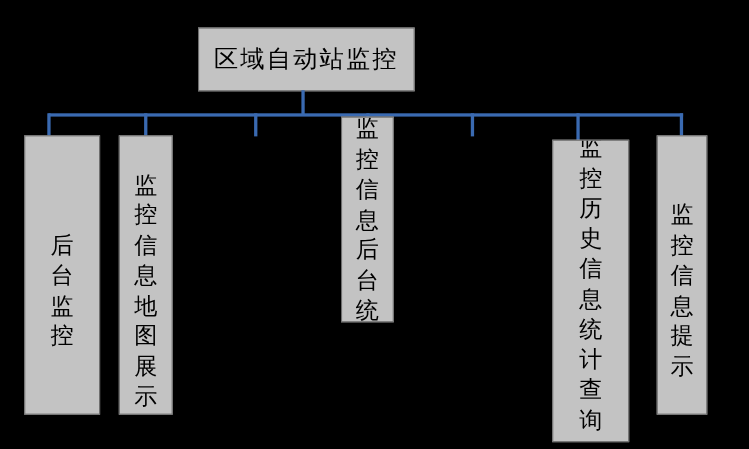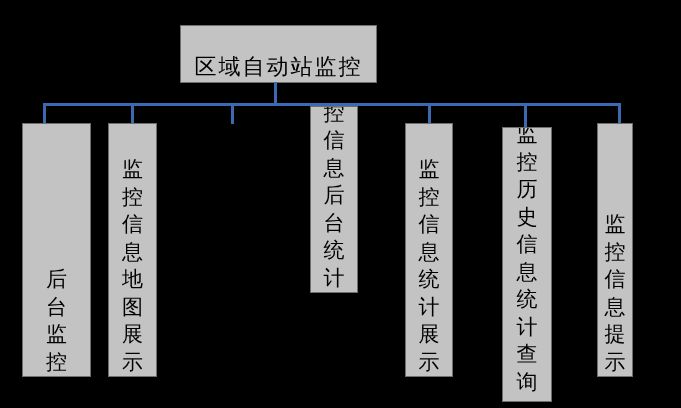--- a/index.html
+++ b/index.html
@@ -9,43 +9,43 @@
     background: var(--background, #000);
     overflow: hidden;
     font-family: "Liberation Serif", "DejaVu Serif", serif;
   }
   .node {
     position: absolute;
     background: var(--box_fill, #c3c3c3);
     border: 1px solid var(--box_border, #6e6e6e);
     box-sizing: border-box;
     color: var(--text_color, #000);
-    display: flex; align-items: flex-end; justify-content: center;
+    display: flex; align-items: center; justify-content: center;
     overflow: hidden;
   }
   .root-node {
     left: 180px; top: 25px; width: 197px; height: 58px;
     font-size: 22px; letter-spacing: 2px; white-space: nowrap;
   }
   .vlabel {
     width: 1.08em;
     font-size: 21px;
     line-height: 27.5px;
     text-align: center;
     word-break: break-all;
     margin-top: 29px;
   }
   .clip-top .vlabel { margin-top: -7px; }
   .n1 { left: 22px;  top: 123px; width: 69px; height: 254px; }
   .n2 { left: 108px; top: 123px; width: 49px; height: 254px; }
   .n3 { left: 208px; top: 123px; width: 49px; height: 254px; }
   .n4 { left: 310px; top: 106px; width: 48px; height: 187px; }
   .n5 { left: 405px; top: 123px; width: 48px; height: 254px; }
-  .n6 { left: 502px; top: 127px; width: 50px; height: 275px; align-items: flex-start; }
-  .n7 { left: 597px; top: 123px; width: 36px; height: 254px; }
+  .n6 { left: 502px; top: 127px; width: 70px; height: 275px; align-items: flex-start; }
+  .n7 { left: 597px; top: 123px; width: 46px; height: 254px; }
   .conn { position: absolute; background: var(--connector_color, #3a6ab1); }
   .stem  { left: 274px; top: 82px;  width: 3px;   height: 22px; }
   .hline { left: 44px;  top: 103px; width: 577px; height: 3px;  }
   .d1 { left: 43px;  top: 103px; width: 3px; height: 21px; }
   .d2 { left: 131px; top: 103px; width: 3px; height: 21px; }
   .d3 { left: 231px; top: 103px; width: 3px; height: 21px; }
   .d4 { left: 333px; top: 103px; width: 3px; height: 21px; }
   .d5 { left: 428px; top: 103px; width: 3px; height: 21px; }
   .d6 { left: 524px; top: 103px; width: 3px; height: 25px; }
   .d7 { left: 618px; top: 103px; width: 3px; height: 21px; }
@@ -71,23 +71,20 @@
 
   <div class="node n1">
     <div class="vlabel">后台监控</div>
   </div>
   <div class="node n2">
     <div class="vlabel">监控信息地图展示</div>
   </div>
   <div class="node n4">
     <div class="vlabel">监控信息后台统计</div>
   </div>
-  <div class="node n5">
-    <div class="vlabel">监控信息统计展示</div>
-  </div>
   <div class="node n6 clip-top">
     <div class="vlabel">监控历史信息统计查询</div>
   </div>
   <div class="node n7">
     <div class="vlabel">监控信息提示</div>
   </div>
 
 </div>
 
 </body></html>

